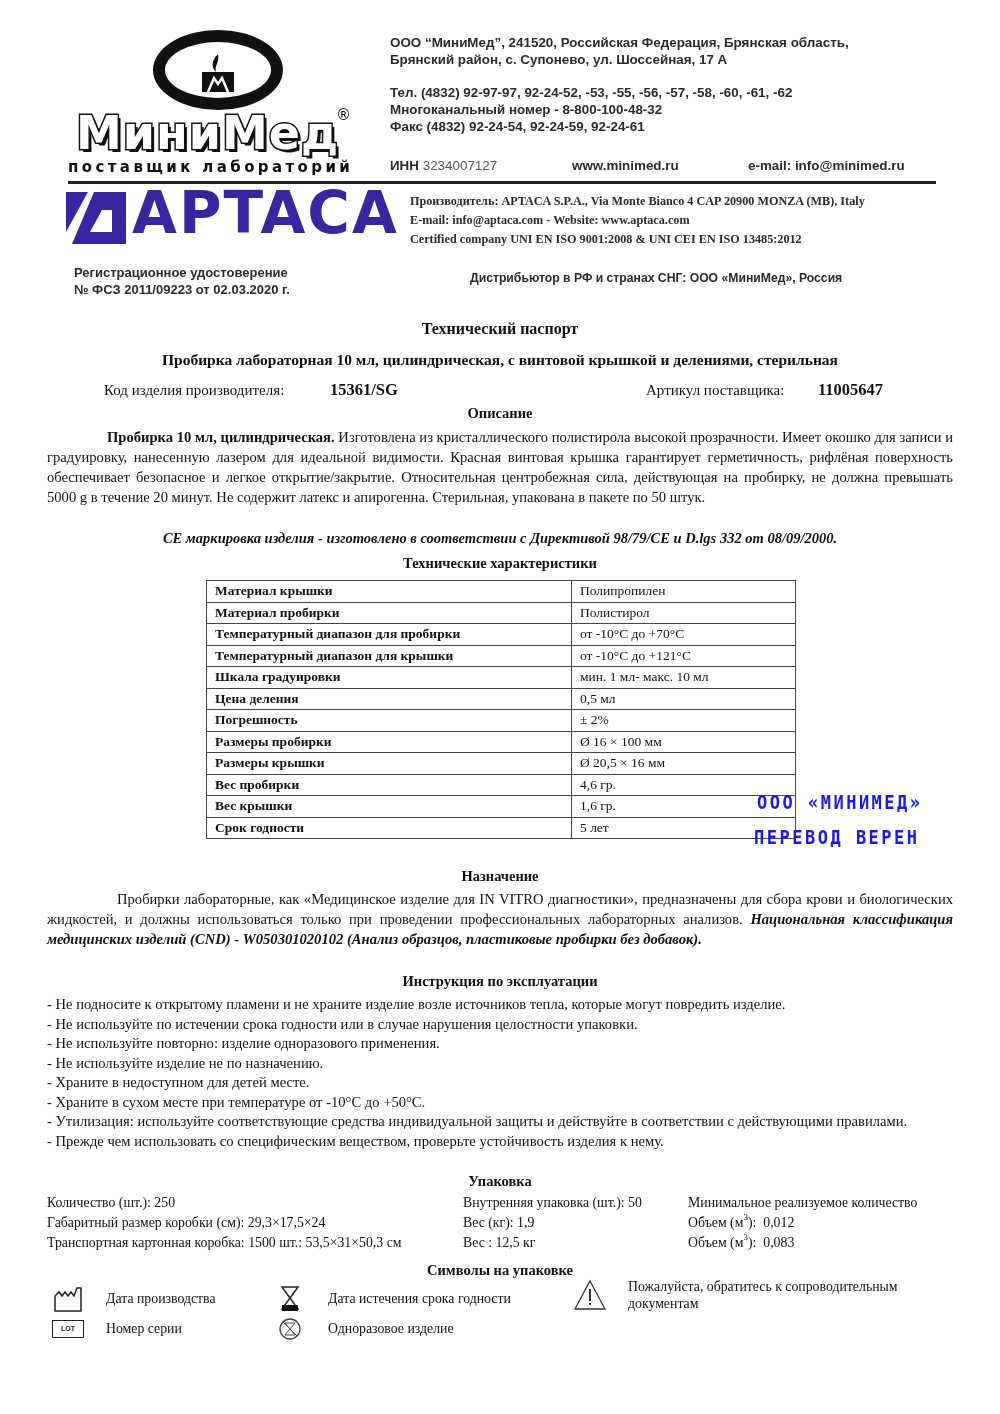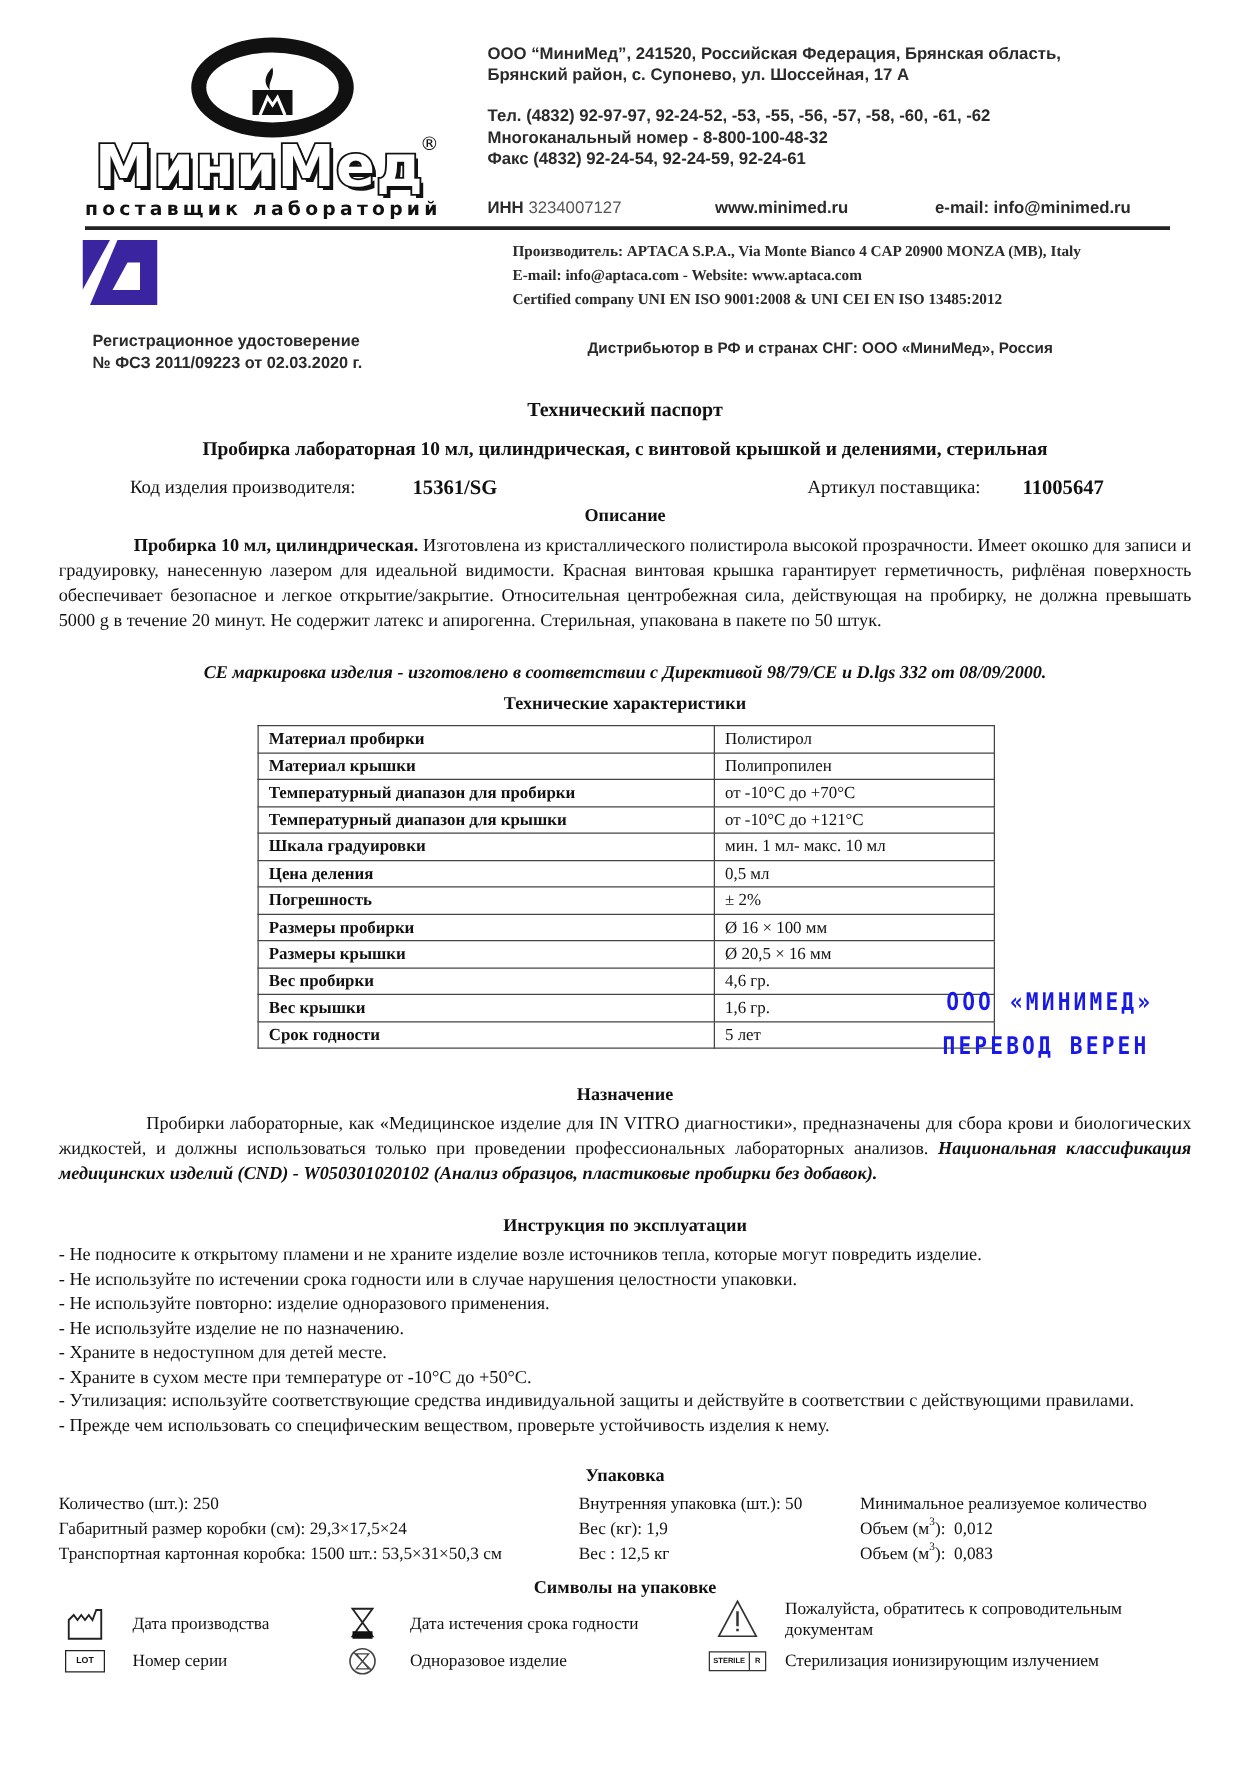--- a/index.html
+++ b/index.html
@@ -101,20 +101,21 @@
   <span class="email">e-mail: info@minimed.ru</span>
 </div>
 <div class="abs rule-top"></div>
 
 <div class="abs aptaca-logo">
   <svg class="aptaca-mark" viewBox="0 0 60 52">
     <polygon points="0,0 22,0 0,40" fill="#3a24a0"></polygon>
     <polygon points="28,0 60,0 60,52 6,52" fill="#3a24a0"></polygon>
     <polygon points="36,18 46,18 46,40 24,40" fill="#fff"></polygon>
   </svg>
+  <div class="aptaca-word">APTACA</div>
 </div>
 
 <div class="abs maker">
   <div>Производитель: APTACA S.P.A., Via Monte Bianco 4 CAP 20900 MONZA (MB), Italy</div>
   <div>E-mail: info@aptaca.com - Website: www.aptaca.com</div>
   <div>Certified company UNI EN ISO 9001:2008 &amp; UNI CEI EN ISO 13485:2012</div>
 </div>
 
 <div class="abs reg">
   <div>Регистрационное удостоверение</div>
@@ -133,26 +134,26 @@
 </div>
 
 <div class="abs sec-h center" style="top:405px;">Описание</div>
 <div class="abs para" style="top:427px;"><span class="indent"></span><b>Пробирка 10 мл, цилиндрическая.</b><span> Изготовлена из кристаллического полистирола высокой прозрачности. Имеет окошко для записи и градуировку, нанесенную лазером для идеальной видимости. Красная винтовая крышка гарантирует герметичность, рифлёная поверхность обеспечивает безопасное и легкое открытие/закрытие. Относительная центробежная сила, действующая на пробирку, не должна превышать 5000 g в течение 20 минут. Не содержит латекс и апирогенна. Стерильная, упакована в пакете по 50 штук.</span></div>
 <div class="abs ce-line center">CE маркировка изделия - изготовлено в соответствии с Директивой 98/79/CE и D.lgs 332 от 08/09/2000.</div>
 
 <div class="abs sec-h center" style="top:555px;">Технические характеристики</div>
 <table class="spec">
   <tbody>
   <tr>
+        <td class="k">Материал крышки</td>
+        <td class="v">Полипропилен</td>
+      </tr>
+  <tr>
         <td class="k">Материал пробирки</td>
         <td class="v">Полистирол</td>
-      </tr>
-  <tr>
-        <td class="k">Материал крышки</td>
-        <td class="v">Полипропилен</td>
       </tr>
   <tr>
         <td class="k">Температурный диапазон для пробирки</td>
         <td class="v">от -10°C до +70°C</td>
       </tr>
   <tr>
         <td class="k">Температурный диапазон для крышки</td>
         <td class="v">от -10°C до +121°C</td>
       </tr>
   <tr>
@@ -265,22 +266,13 @@
   <div class="sym" style="left:225px; top:32px;">
     <span class="ic">
       <svg width="24" height="24" viewBox="0 0 24 24">
           <circle cx="12" cy="12" r="10" fill="none" stroke="#444" stroke-width="1.3"></circle>
           <path d="M7 6 H17 L7 18 H17 Z" fill="none" stroke="#444" stroke-width="1"></path>
           <path d="M5 5 L19 19" stroke="#444" stroke-width="1"></path>
         </svg>
     </span>
     <span class="txt">Одноразовое изделие</span>
   </div>
-  <div class="sym" style="left:525px; top:32px;">
-    <span class="ic">
-      <span style="display:inline-flex;border:1.3px solid #333;height:14px;font-family:'Liberation Sans',sans-serif;font-size:6px;font-weight:bold;line-height:14px">
-        <span style="padding:0 3px;border-right:1.3px solid #333">STERILE</span>
-        <span style="padding:0 4px">R</span>
-      </span>
-    </span>
-    <span class="txt">Стерилизация ионизирующим излучением</span>
-  </div>
 </div>
 
 </body></html>

